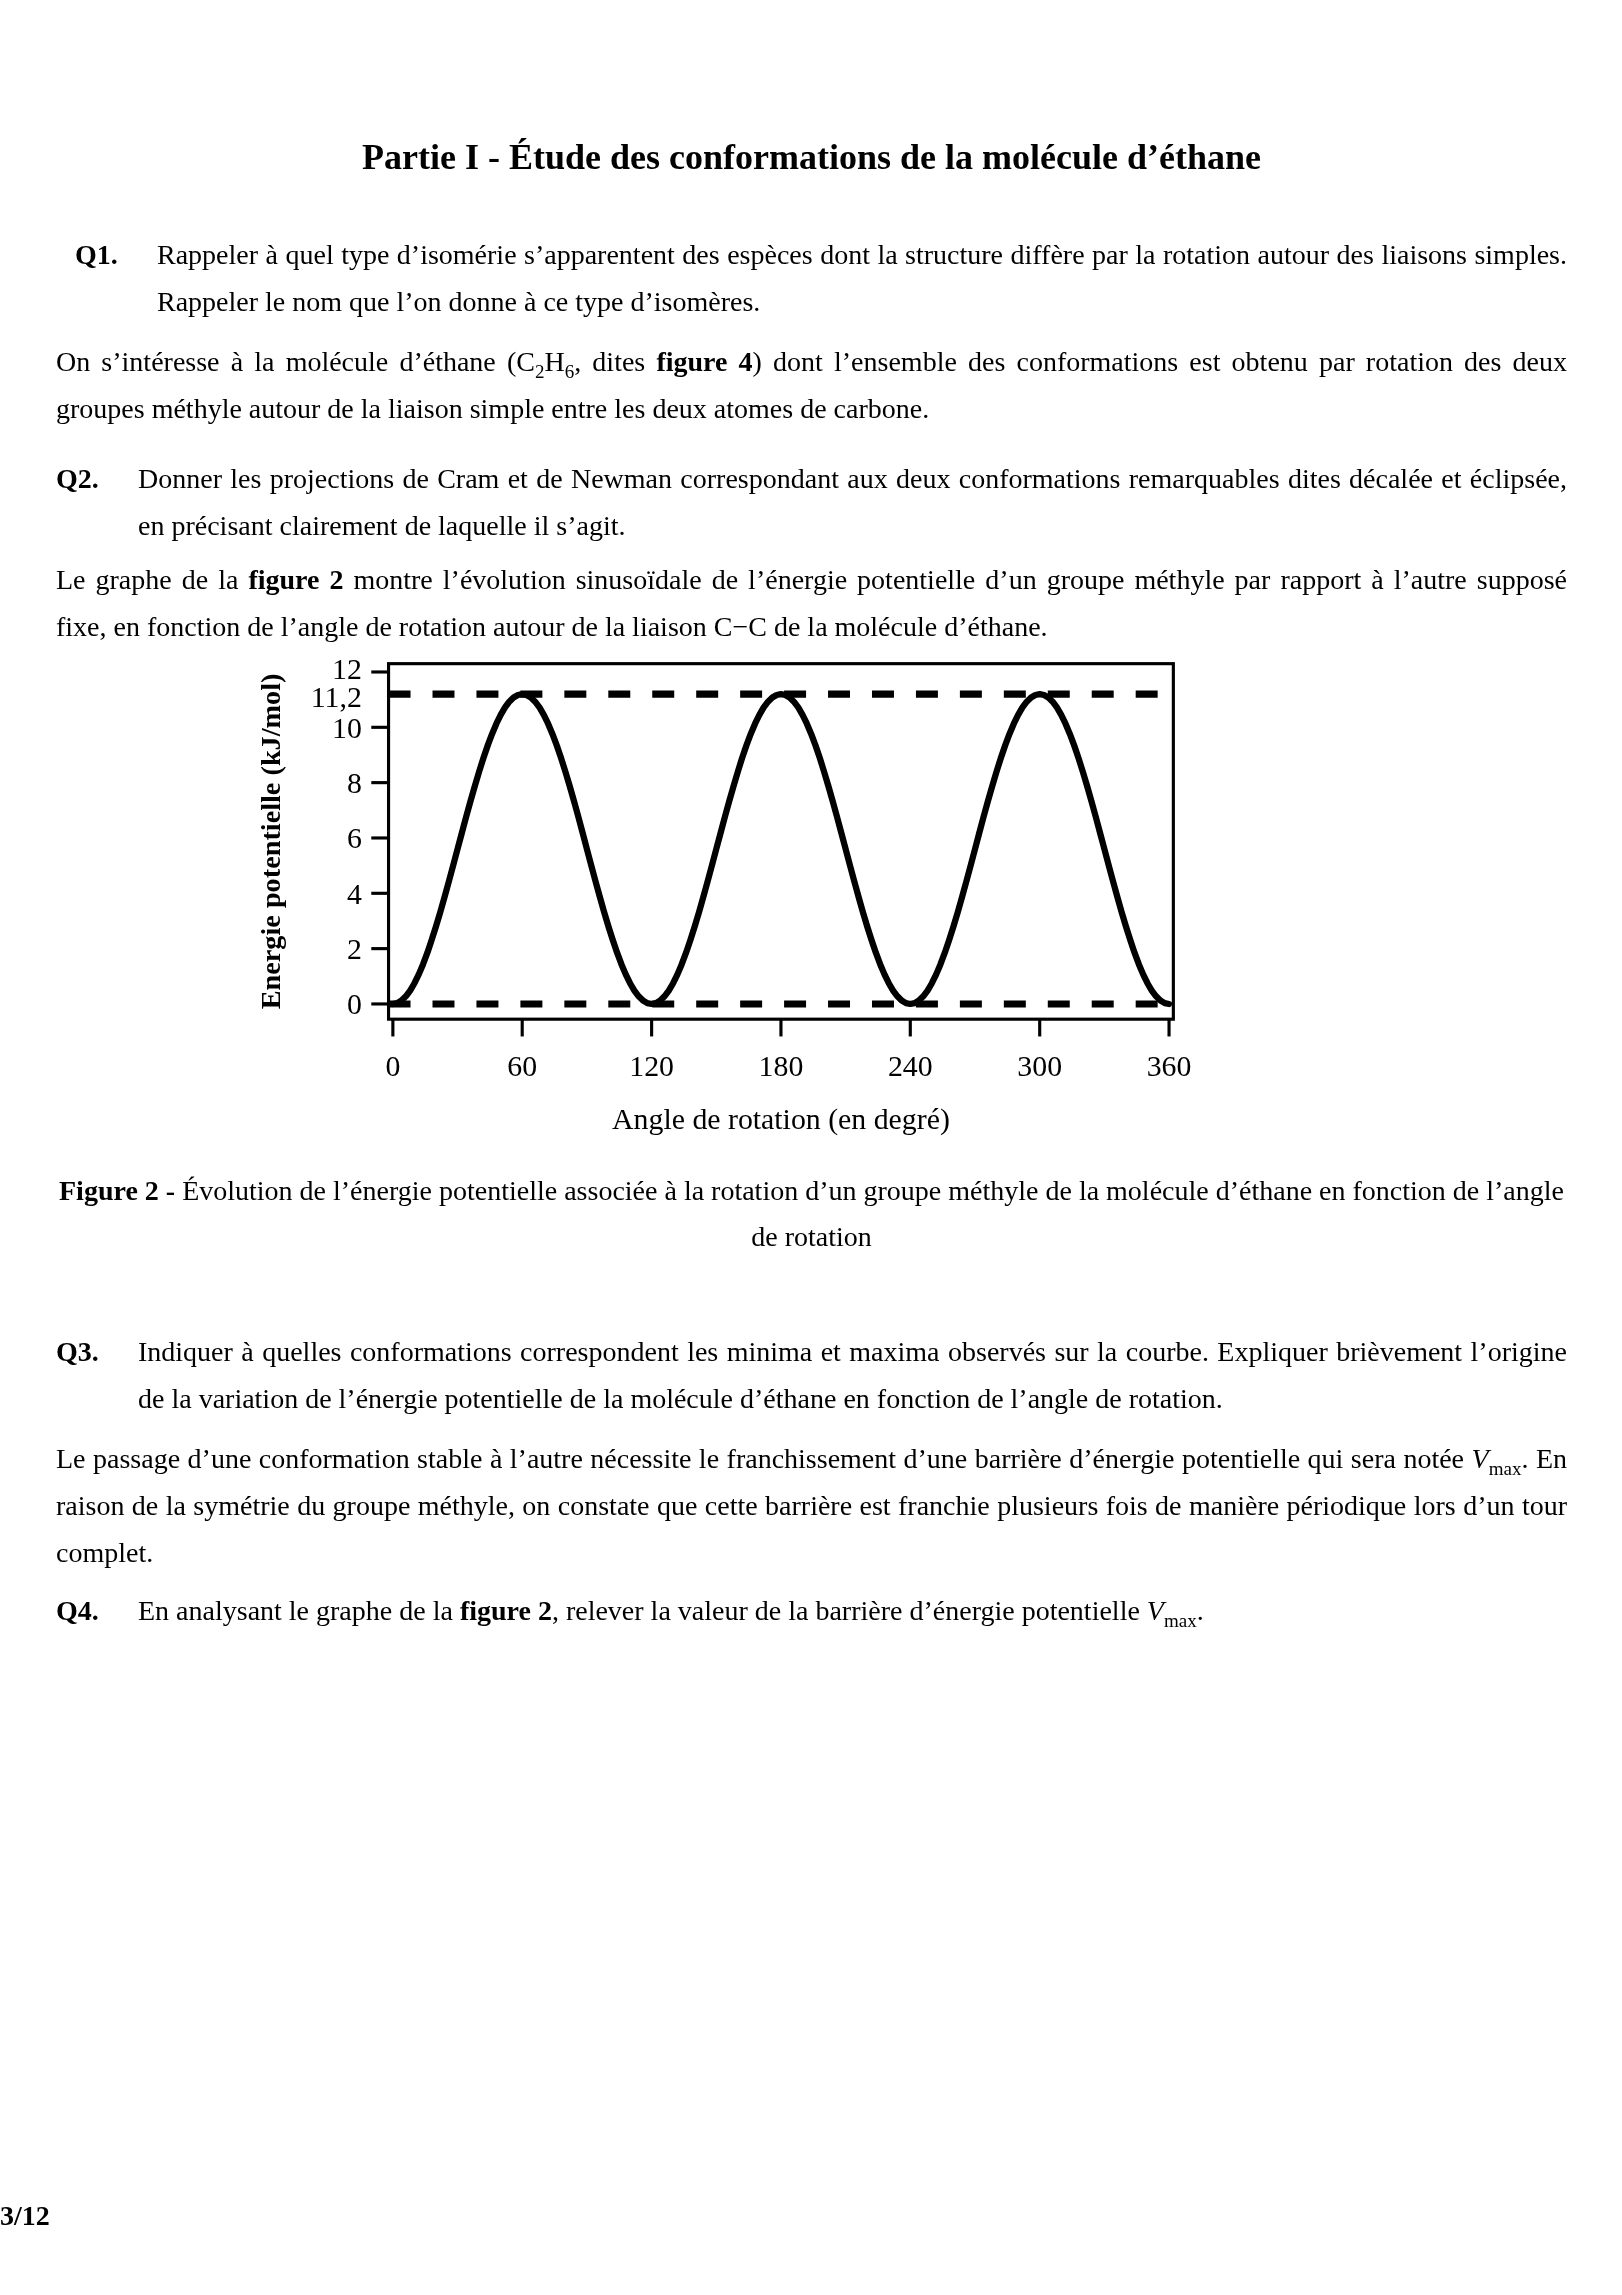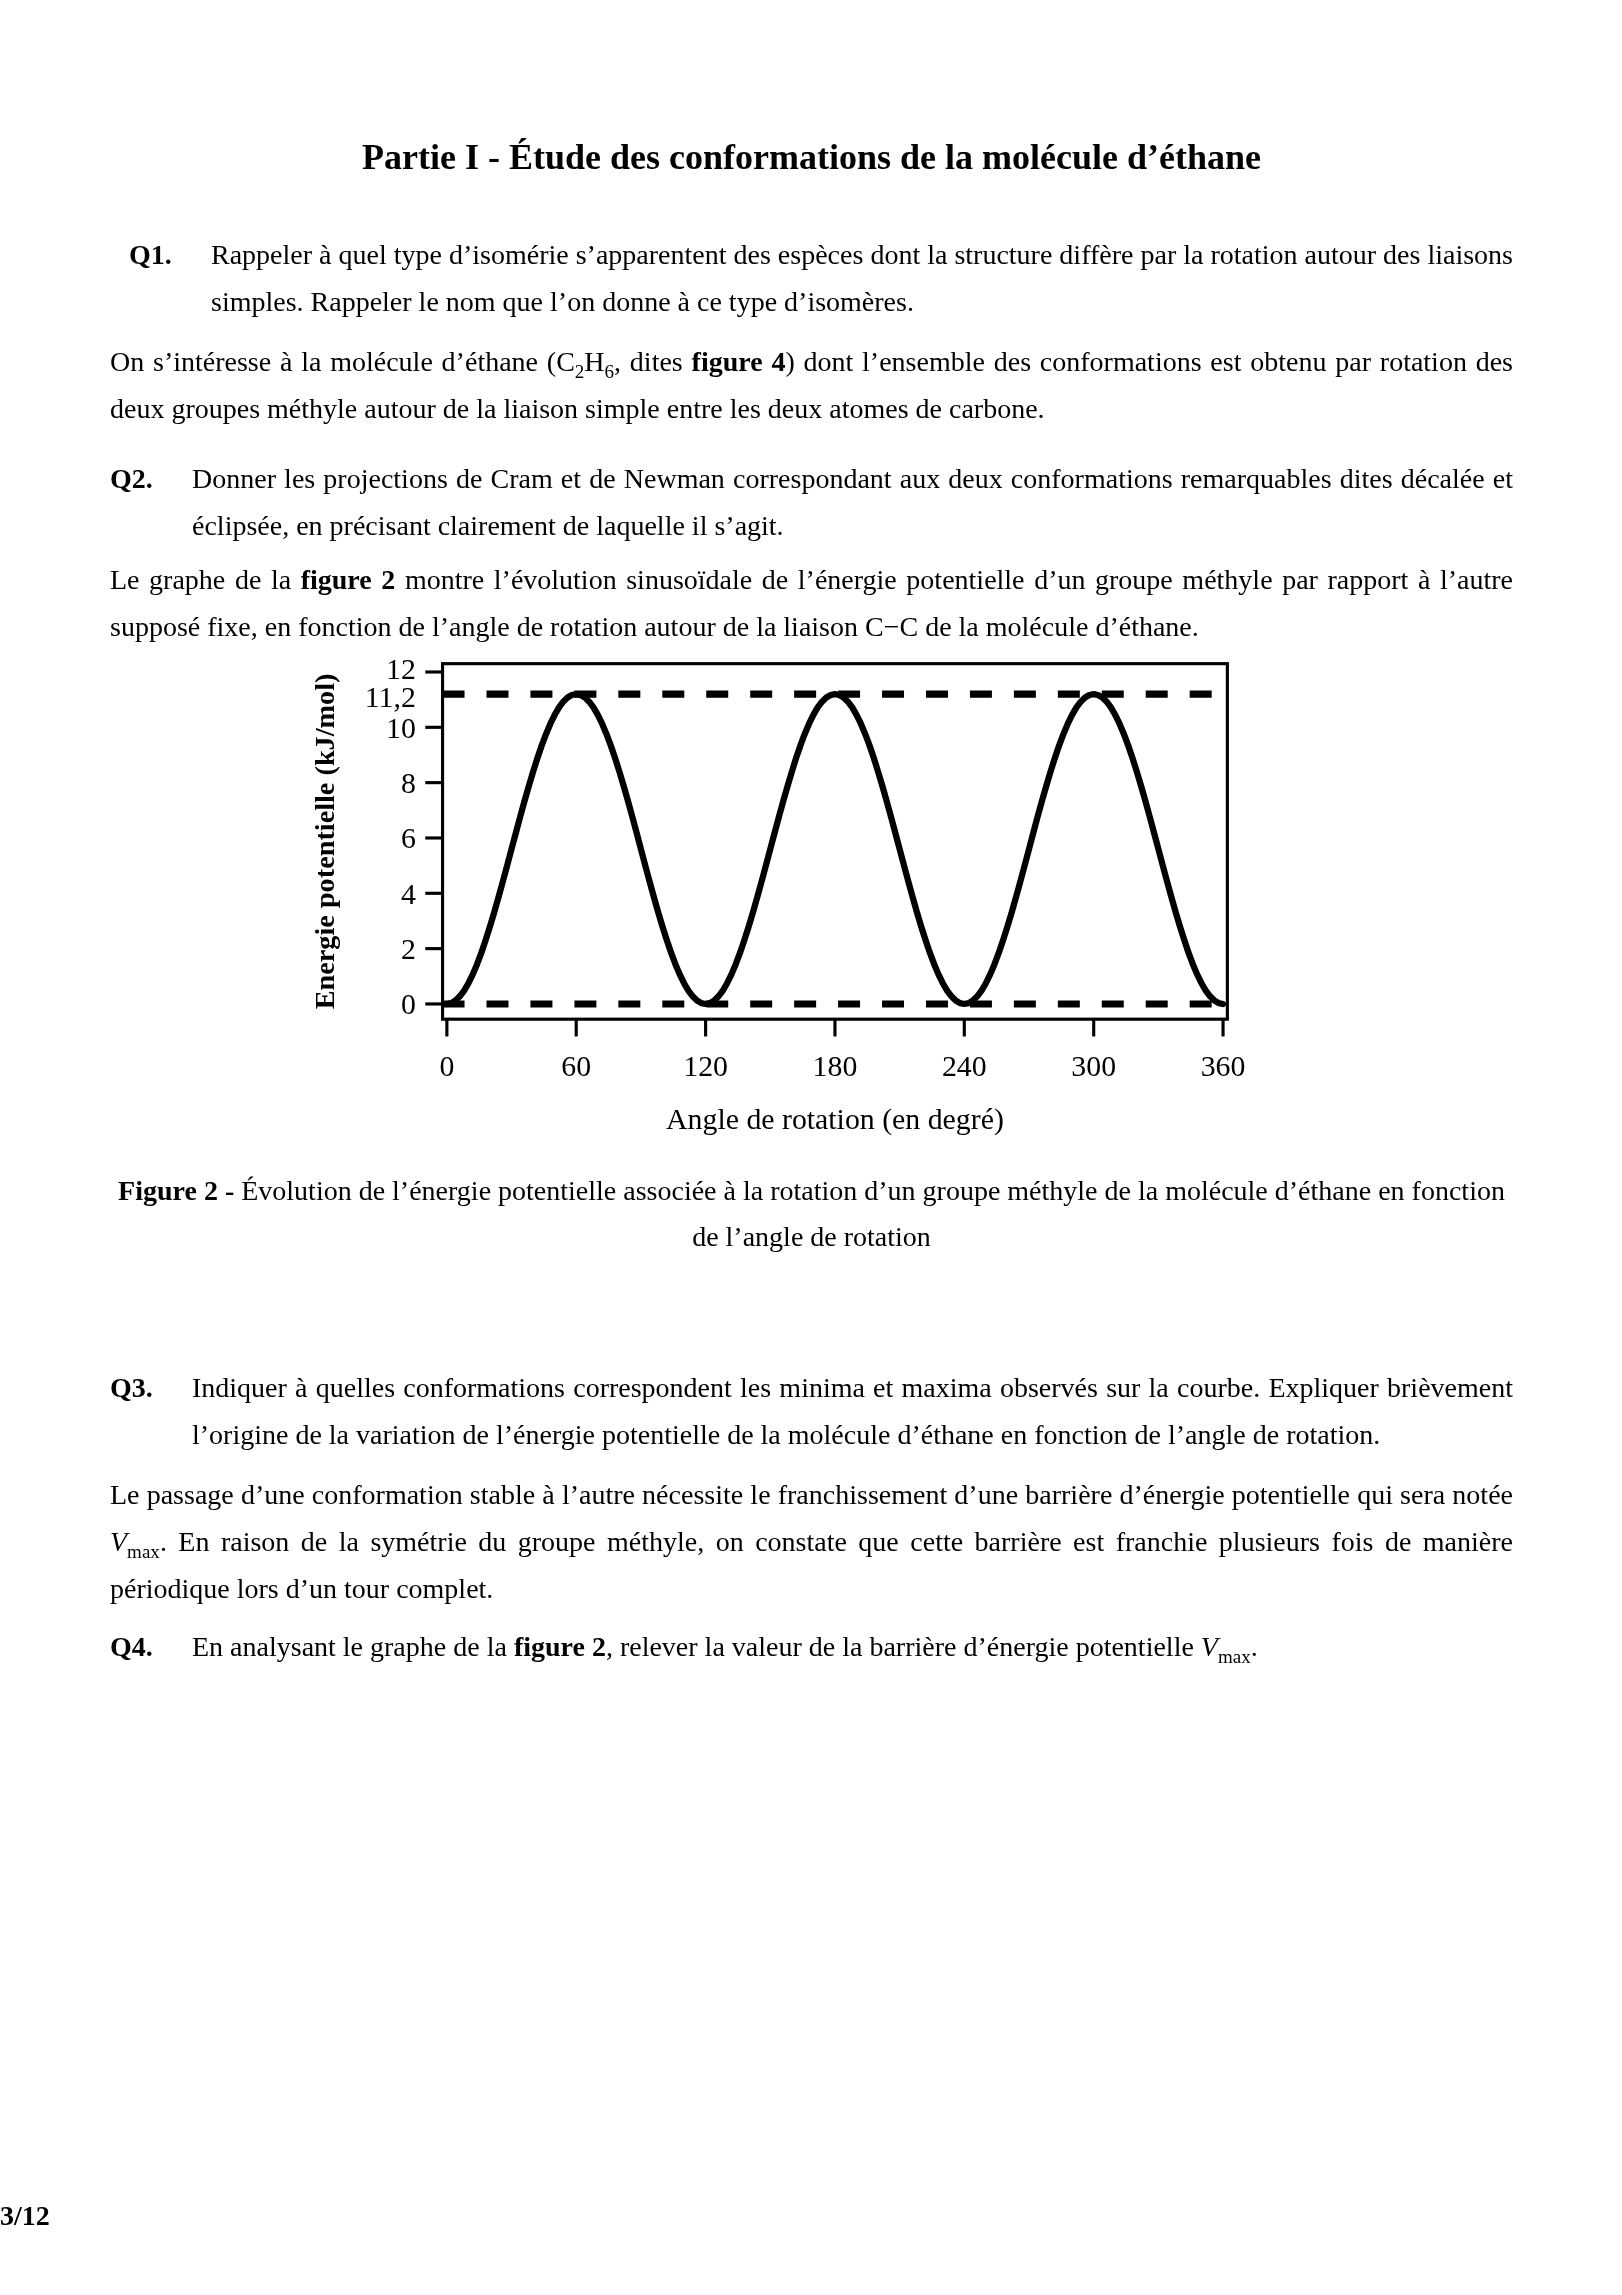--- a/index.html
+++ b/index.html
@@ -7,21 +7,21 @@
     position:relative;
     width:1623px;
     height:2295px;
     background:#ffffff;
     color:#000;
     font-family:"Liberation Serif","DejaVu Serif",serif;
     font-size:28px;
     line-height:47px;
     overflow:hidden;
   }
-  .content{padding:0 110px;}
+  .content{padding:0 56px;}
   .doc-title{
     padding-top:135px;
     margin:0;
     text-align:center;
     font-size:36px;
     line-height:44px;
     font-weight:bold;
   }
   .qblock{
     position:relative;
@@ -40,21 +40,21 @@
   .mt-q2{margin-top:23px;}
   .mt-pfig{margin-top:7.9px;}
   .figure-wrap{margin-top:3.1px;}
   #fig2-svg{display:block;margin-left:196px;}
   #fig2-svg text{font-family:"Liberation Serif","DejaVu Serif",serif;fill:#000;}
   .caption{
     margin-top:23.6px;
     text-align:center;
     line-height:46px;
   }
-  .mt-q3{margin-top:104px;}
+  .mt-q3{margin-top:68px;}
   .mt-pbar{margin-top:12.6px;}
   .mt-q4{margin-top:11px;}
   .page-number{
     position:absolute;
     top:2192px;
     left:0;
     width:100%;
     text-align:left;
     font-weight:bold;
   }

